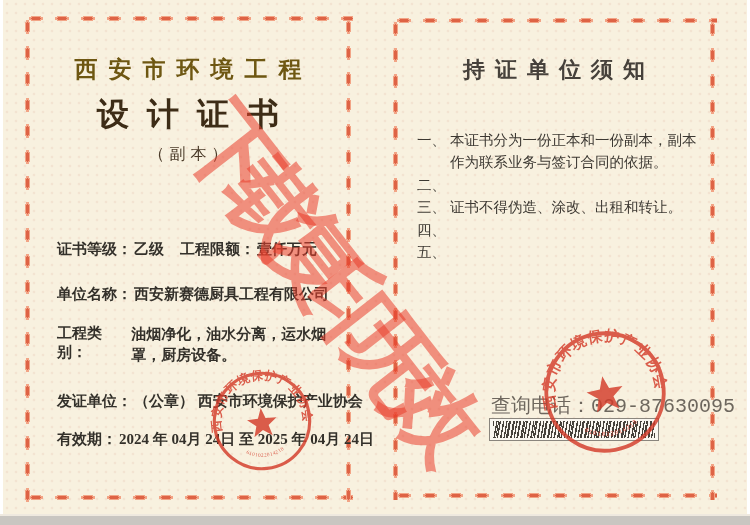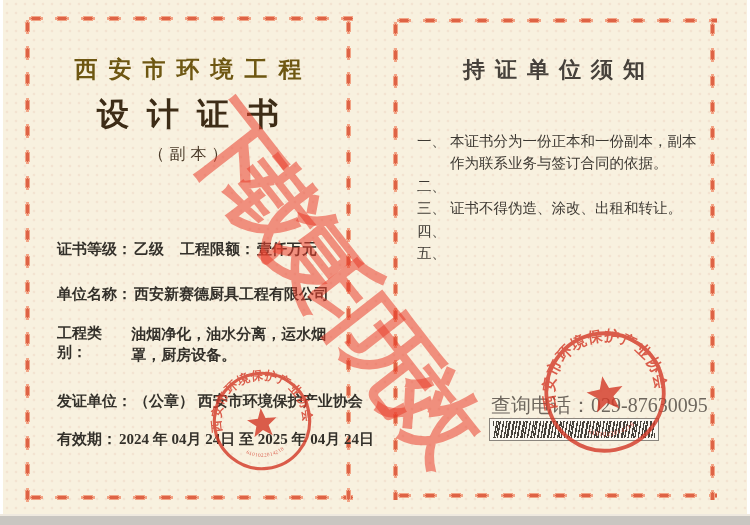--- a/index.html
+++ b/index.html
@@ -14,21 +14,21 @@
     background-color:#f8f1df;
     background-image:radial-gradient(circle at 4px 4px, rgba(214,158,138,0.16) 1px, transparent 1.7px);
     background-size:9px 9px;
   }
   .scan-strip{
     position:absolute;left:0;top:514px;width:750px;height:11px;
     background:linear-gradient(#efe9df 0 2px,#c9c6c1 2px 100%);
   }
   .page{position:absolute;}
   .page-left{left:20px;top:14px;width:330px;height:488px;}
-  .page-right{left:388px;top:16px;width:326px;height:484px;}
+  .page-right{left:388px;top:16px;width:326px;height:484px;font-family:Liberation Mono, monospace;}
   .chain-h{
     position:absolute;left:0;right:0;height:9px;
     background-image:radial-gradient(ellipse 9px 3.4px at 13px 4.5px,
       #de6345 0 55%, #f2a486 56% 78%, rgba(242,164,134,0) 79%);
     background-size:26px 9px;background-repeat:repeat-x;
   }
   .chain-v{
     position:absolute;top:0;bottom:0;width:9px;
     background-image:radial-gradient(ellipse 3.4px 9px at 4.5px 13px,
       #de6345 0 55%, #f2a486 56% 78%, rgba(242,164,134,0) 79%);

